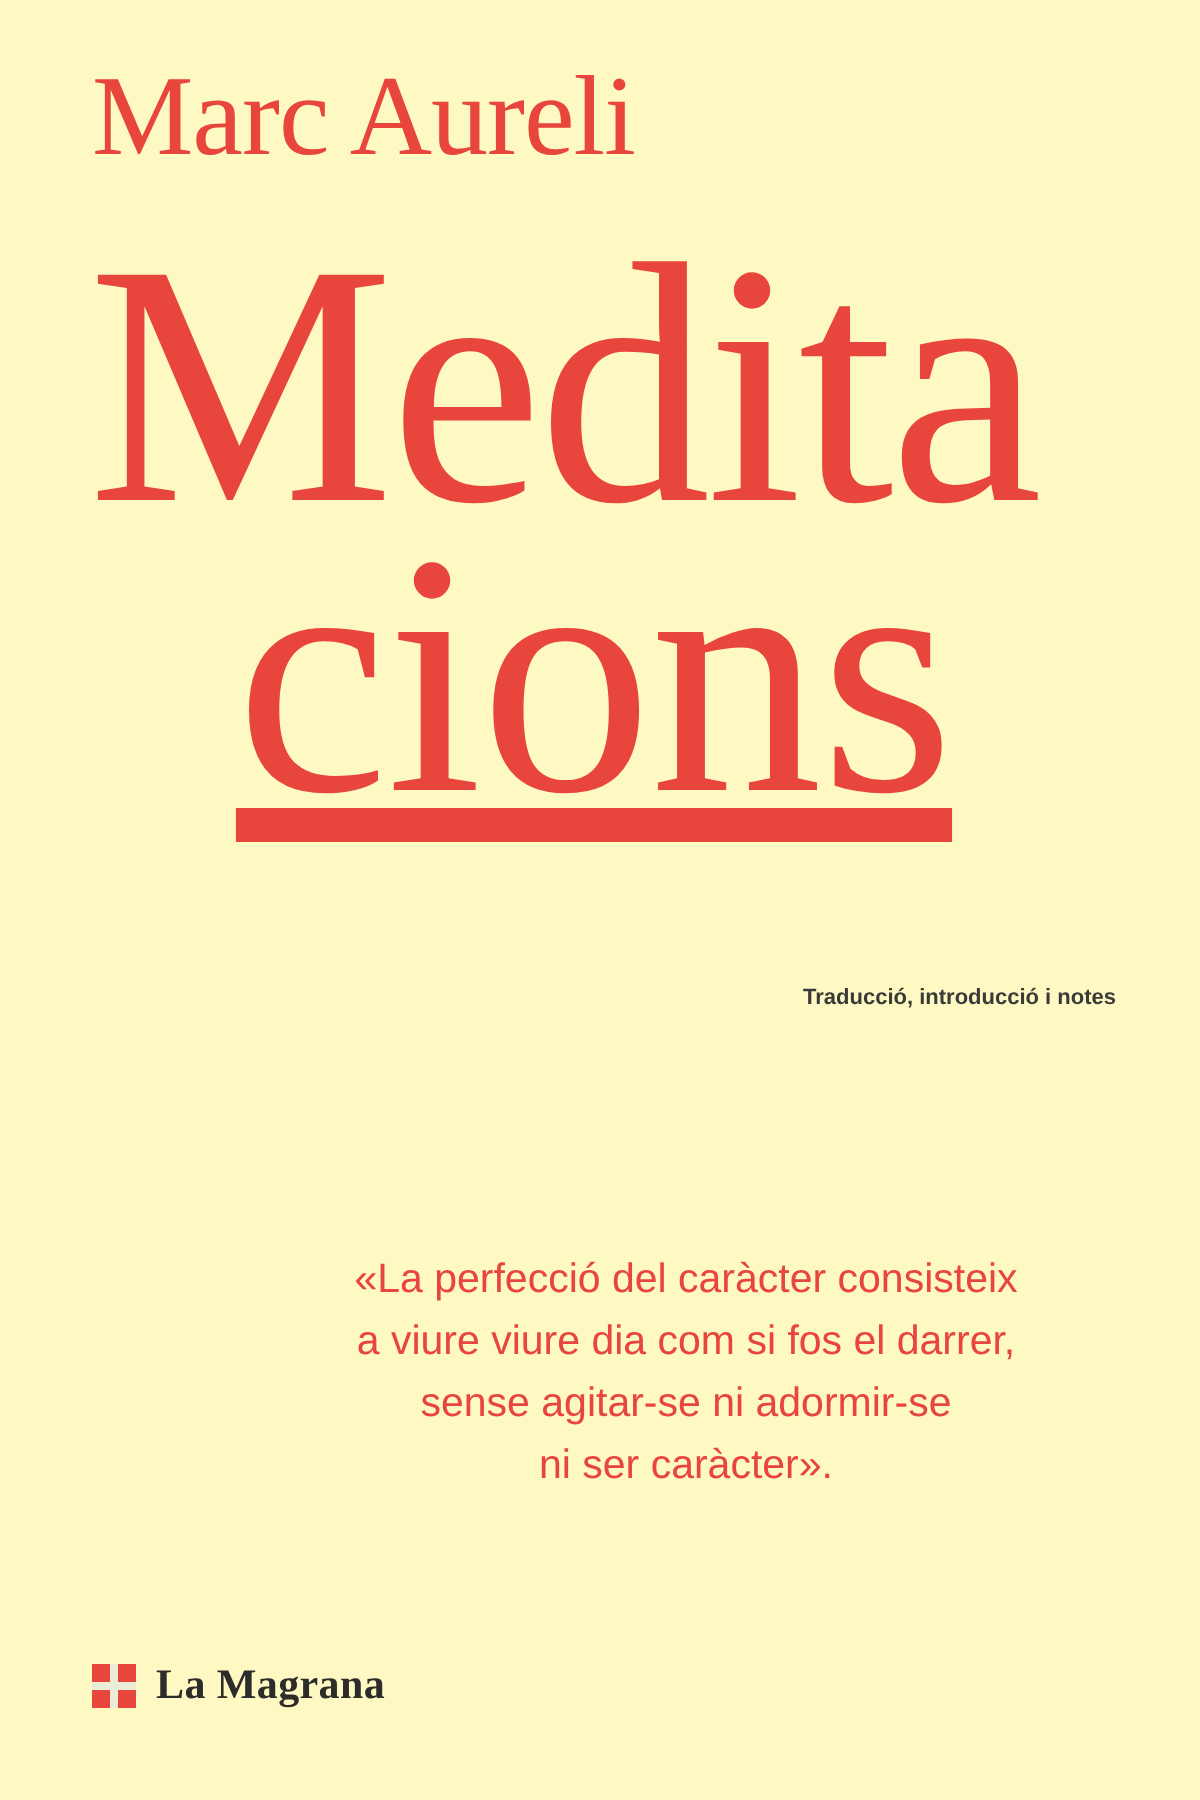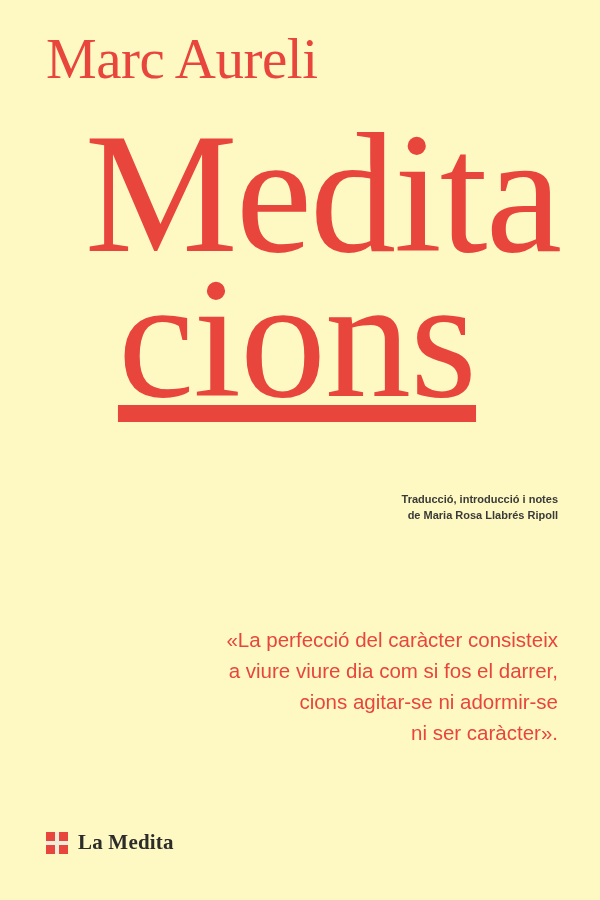--- a/index.html
+++ b/index.html
@@ -40,21 +40,21 @@
     left: 40px;
     right: 40px;
     top: 112px;
     color: #e8453c;
     font-family: "Liberation Serif", serif;
   }
   .title-line-1 {
     font-size: 172px;
     line-height: 0.95;
     letter-spacing: -2px;
-    text-align: right;
+    text-align: left;
     margin-left: 4px;
   }
   .title-line-2 {
     font-size: 172px;
     line-height: 0.95;
     letter-spacing: -1px;
     text-align: center;
     margin-top: -18px;
     margin-right: 6px;
     text-decoration: underline;
@@ -73,21 +73,21 @@
     line-height: 1.45;
     color: #3a3a38;
   }
 
   
   .quote {
     position: absolute;
     right: 42px;
     top: 624px;
     width: 430px;
-    text-align: right;
+    text-align: center;
     font-family: "Liberation Sans", sans-serif;
     font-size: 20.5px;
     line-height: 1.52;
     color: #e8453c;
   }
 
   
   .publisher {
     position: absolute;
     left: 46px;
@@ -132,28 +132,27 @@
 
   <div class="author">Marc Aureli</div>
 
   <div class="title">
     <div class="title-line-1">Medita</div>
     <div class="title-line-2">cions</div>
   </div>
 
   <div class="credit">
     <div>Traducció, introducció i notes</div>
-    <div>de Maria Rosa Llabrés Ripoll</div>
   </div>
 
   <div class="quote">
     <div>«La perfecció del caràcter consisteix</div>
     <div>a viure viure dia com si fos el darrer,</div>
-    <div>cions agitar-se ni adormir-se</div>
+    <div>sense agitar-se ni adormir-se</div>
     <div>ni ser caràcter».</div>
   </div>
 
   <div class="publisher">
     <span class="publisher-mark"></span>
-    <span class="publisher-name">La Medita</span>
+    <span class="publisher-name">La Magrana</span>
   </div>
 
 </div>
 
 </body></html>

